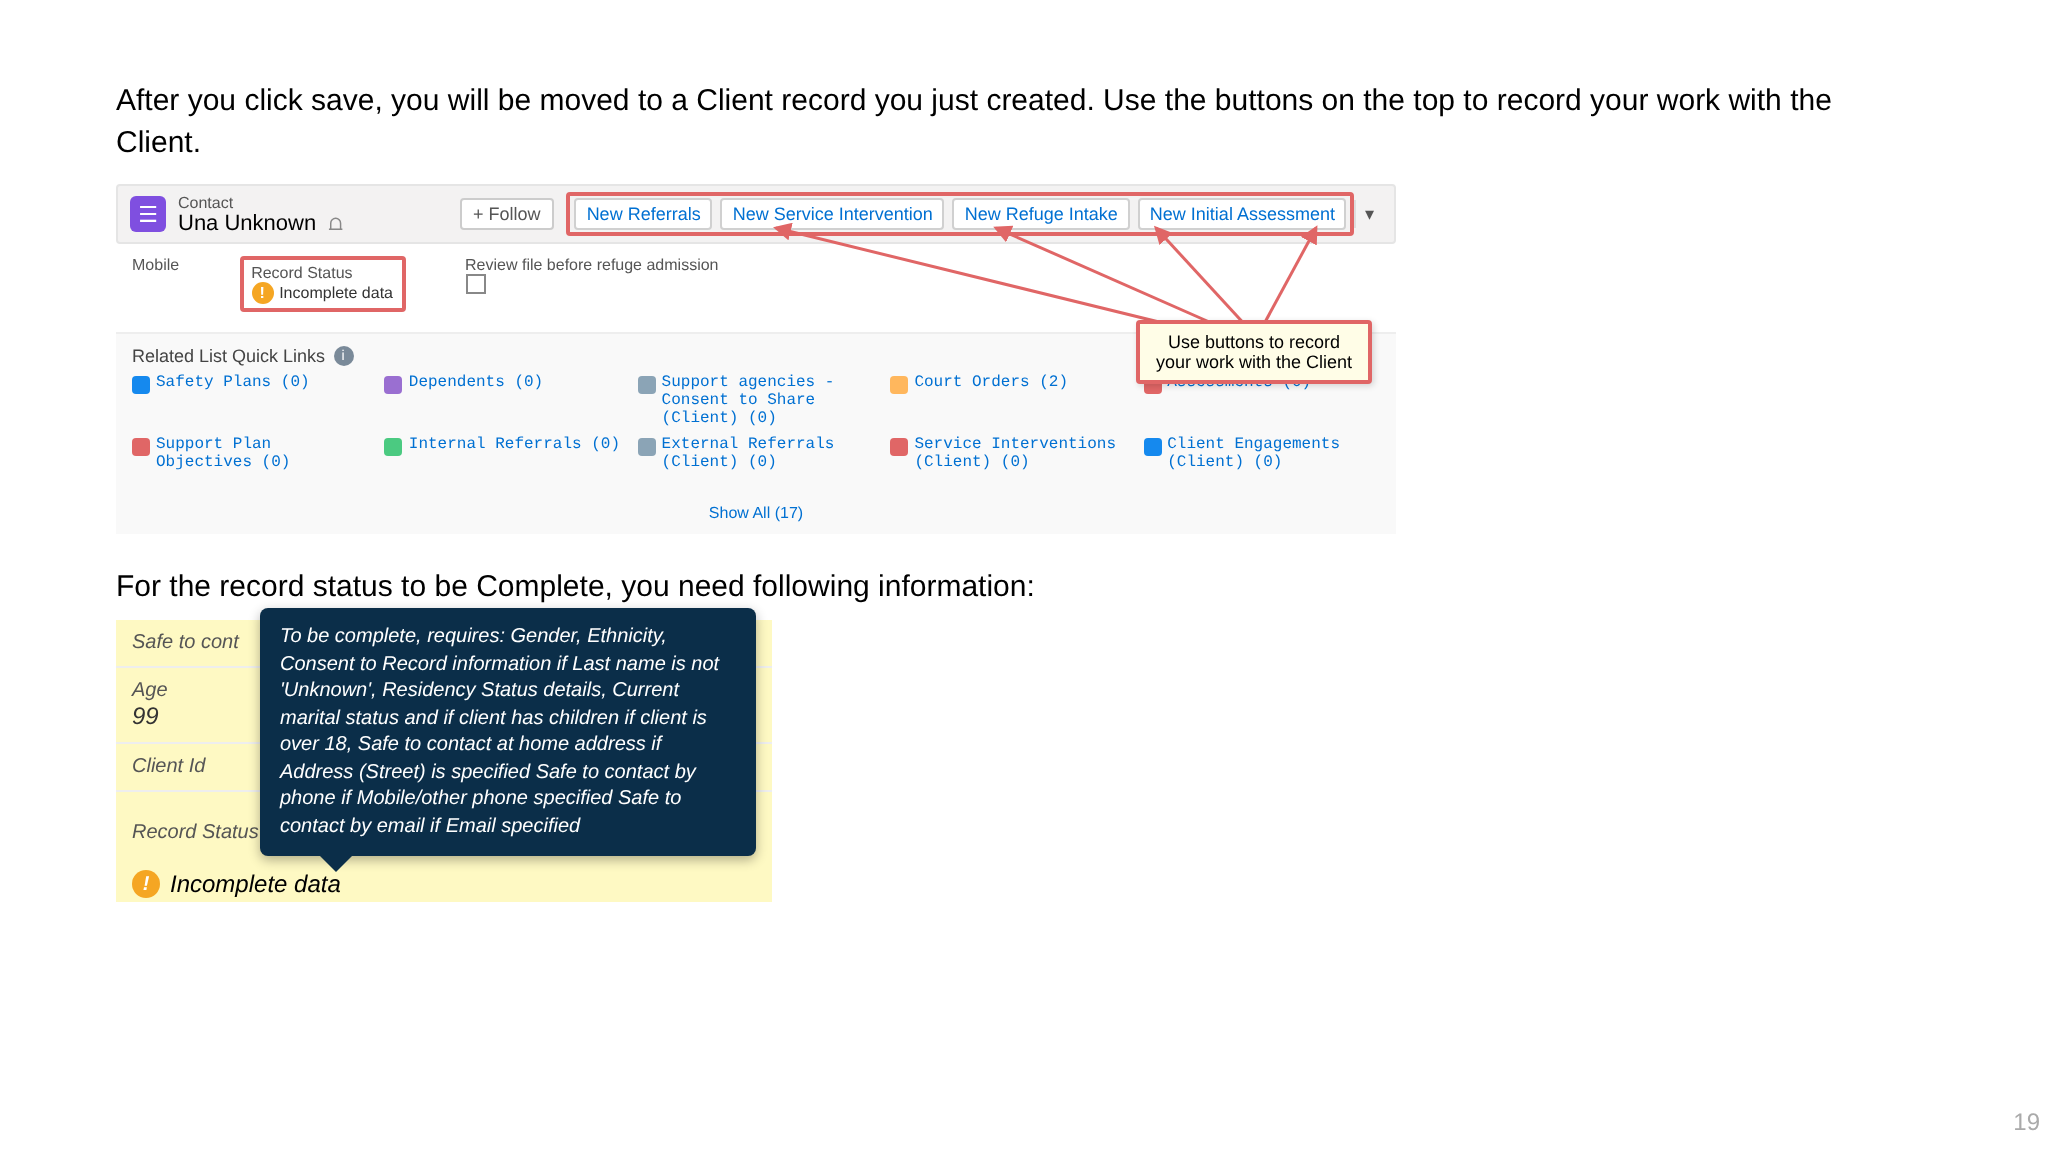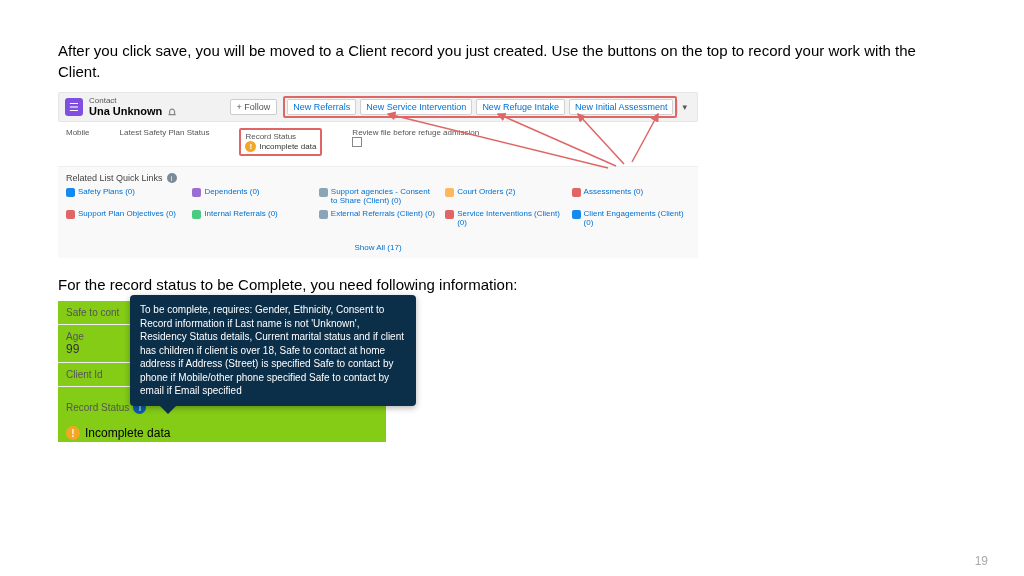--- a/index.html
+++ b/index.html
@@ -29,21 +29,21 @@
     padding: 3px 6px;
     border-radius: 2px;
   }
   .contact-icon {
     width: 18px; height: 18px; background: #7f4fe0; border-radius: 3px;
     display: flex; align-items: center; justify-content: center;
     color: #fff; font-size: 11px; margin-right: 6px;
   }
   .contact-block { flex: 0 0 auto; margin-right: auto; }
   .contact-label { font-size: 8px; color: #555; }
-  .contact-name { font-size: 11px; font-weight: 700; }
+  .contact-name { font-size: 11px; font-weight: 400; }
   .follow-btn {
     font-size: 9px; color: #555; padding: 2px 6px;
     border: 1px solid #ccc; border-radius: 2px; background: #fff;
     margin-right: 6px;
   }
   .topbtnrow {
     display: flex; gap: 4px;
     border: 2px solid #e06666; border-radius: 2px;
     padding: 1px 2px;
     align-items: flex-end;
@@ -68,56 +68,57 @@
   .checkbox { width: 10px; height: 10px; border: 1px solid #888; display: inline-block; }
   .related {
     padding: 6px 8px;
     background: #f9f9f9;
     border-top: 1px solid #eee;
   }
   .related-title { font-size: 9px; color: #444; margin-bottom: 4px; display:flex; align-items:center; gap:4px;}
   .info-dot { width:10px;height:10px;border-radius:50%;background:#7a8a99;color:#fff;font-size:7px;display:inline-flex;align-items:center;justify-content:center;}
   .linkgrid { display: grid; grid-template-columns: repeat(5, 1fr); gap: 4px 8px; }
   .ql { display:flex; align-items:flex-start; gap:3px; font-size: 8px; }
-  .ql a { color: #0070d2; text-decoration: none; }
+  .ql a { color: #0070d2; text-decoration: none; font-family: Liberation Mono, monospace; }
   .sq { width:9px; height:9px; border-radius:2px; flex:0 0 auto; margin-top:1px;}
   .sq-blue{background:#1589ee;} .sq-green{background:#4bca81;} .sq-orange{background:#ffb75d;}
   .sq-purple{background:#9a6fd1;} .sq-red{background:#e06666;} .sq-gray{background:#8ba4b6;}
   .showall { text-align:center; font-size:8px; color:#0070d2; margin-top:16px;}
   .callout {
     position: absolute; top: 68px; left: 510px;
     border: 2px solid #e06666; border-radius: 2px; background: #fffde7;
     padding: 4px 6px; font-size: 9px; width: 118px; text-align:center;
     box-shadow: 1px 1px 3px rgba(0,0,0,.15);
   }
   svg.arrows { position:absolute; top:18px; left:310px; pointer-events:none; }
 
   .para2 { font-size: 15px; margin: 18px 0 8px 0; }
 
   .screenshot2 {
-    width: 328px; background: #84cc16; position: relative;
+    width: 328px; background: #fef9c3; position: relative;
     font-size: 11px;
+    font-style: italic;
   }
   .row { padding: 6px 8px; border-bottom: 1px solid #eee; }
   .row-label { font-size: 10px; color: #555; }
   .row-val { font-size: 12px; color: #333; }
   .row.rs { display:flex; align-items:center; gap:4px; }
   .tooltip {
-    position: absolute; top: -6px; left: 72px; width: 286px;
+    position: absolute; top: -6px; left: 72px; width: 248px;
     background: #0b2e49; color: #fff; font-size: 10px; line-height: 1.35;
     border-radius: 4px; padding: 8px 10px;
     box-shadow: 0 2px 6px rgba(0,0,0,.3);
   }
   .tooltip::after {
     content:""; position:absolute; bottom:-8px; left:30px;
     border: 8px solid transparent; border-top-color:#0b2e49; border-bottom:none;
   }
   .blue-dot { width:13px;height:13px;border-radius:50%;background:#0b5cab;color:#fff;font-size:9px;display:inline-flex;align-items:center;justify-content:center;}
   .status-line { display:flex; align-items:center; gap:5px; padding:6px 8px 2px 8px; font-size:12px; }
-  .pg { position:absolute; bottom:8px; right:36px; color:#aaa; font-size:12px;}
+  .pg { position:absolute; bottom:8px; right:4px; color:#aaa; font-size:12px;}
 </style>
 </head>
 <body>
 
 <div class="wrap">
 
   <p class="intro">After you click save, you will be moved to a Client record you just created. Use the buttons on the top to record your work with the Client.</p>
 
   <div class="screenshot1">
     <div class="header-bar">
@@ -133,21 +134,20 @@
         <div class="topbtn">New Referrals</div>
         <div class="topbtn">New Service Intervention</div>
         <div class="topbtn">New Refuge Intake</div>
         <div class="topbtn">New Initial Assessment</div>
       </div>
       <div class="chev">▾</div>
     </div>
 
     <div class="fields">
       <div class="field-col">Mobile</div>
-      <div class="field-col">Latest Safety Plan Status</div>
       <div class="field-col status-box">
         <div>Record Status</div>
         <div class="field-val">
           <span class="warn-icon">!</span>
           <span>Incomplete data</span>
         </div>
       </div>
       <div class="field-col">
         <div>Review file before refuge admission</div>
         <div class="checkbox"></div>
@@ -209,20 +209,21 @@
       <defs>
           <marker id="ah" markerWidth="6" markerHeight="6" refX="5" refY="3" orient="auto">
             <path d="M0,0 L6,3 L0,6 Z" fill="#e06666"></path>
           </marker>
         </defs>
       <line x1="240" y1="58" x2="20" y2="4" stroke="#e06666" stroke-width="1.5" marker-end="url(#ah)"></line>
       <line x1="248" y1="56" x2="130" y2="4" stroke="#e06666" stroke-width="1.5" marker-end="url(#ah)"></line>
       <line x1="256" y1="54" x2="210" y2="4" stroke="#e06666" stroke-width="1.5" marker-end="url(#ah)"></line>
       <line x1="264" y1="52" x2="290" y2="4" stroke="#e06666" stroke-width="1.5" marker-end="url(#ah)"></line>
     </svg>
+    <div class="callout">Use buttons to record your work with the Client</div>
   </div>
 
   <p class="para2">For the record status to be Complete, you need following information:</p>
 
   <div class="screenshot2">
     <div class="row">
       <div class="row-label">Safe to cont</div>
     </div>
     <div class="row">
       <div class="row-label">Age</div>

